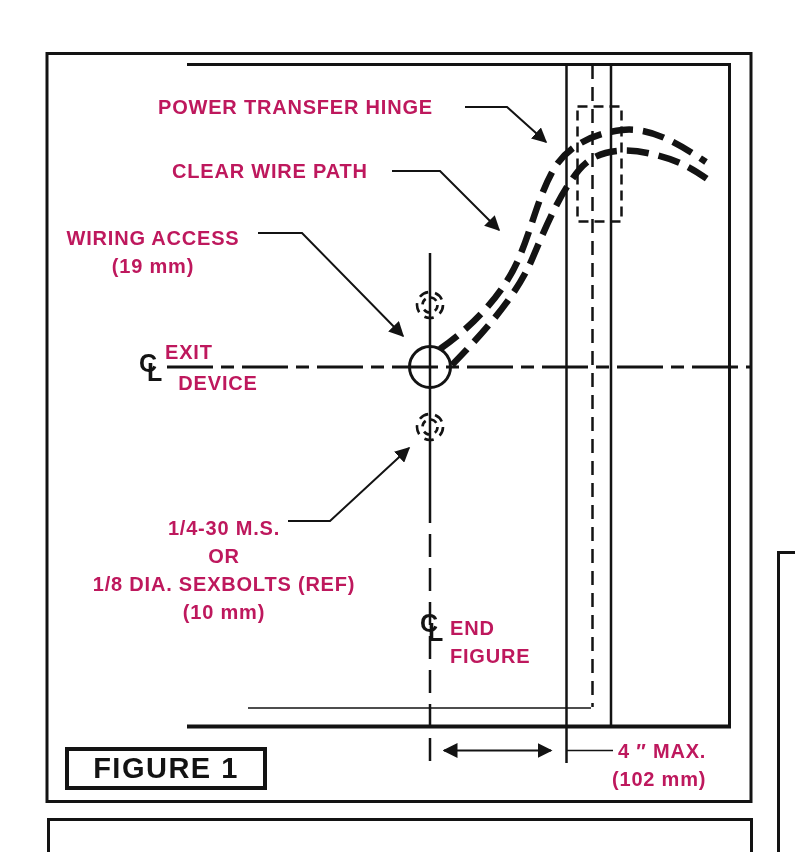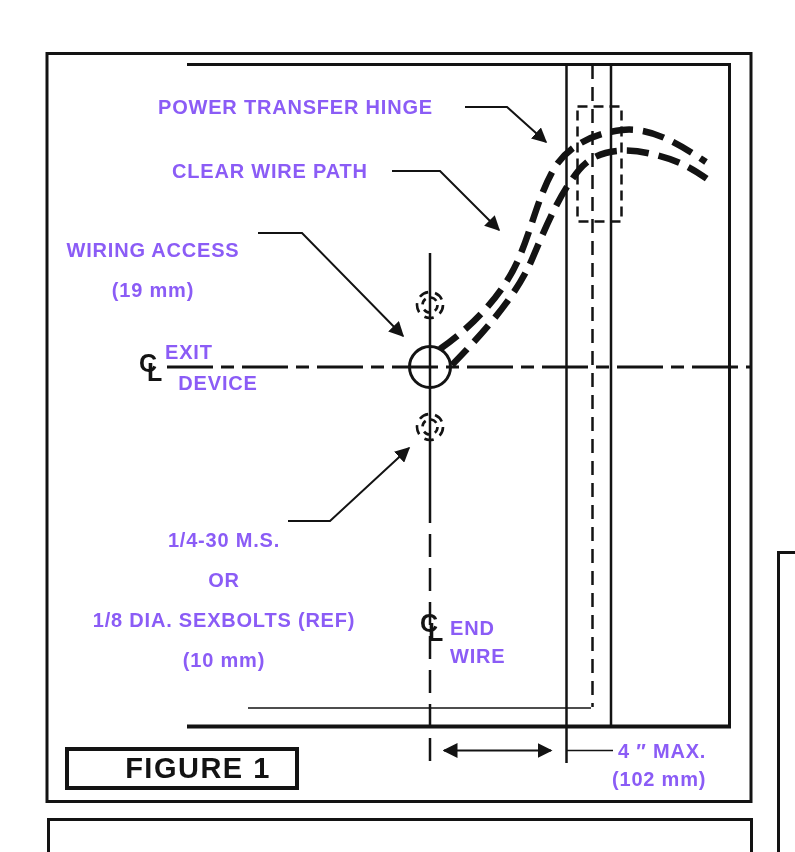--- a/index.html
+++ b/index.html
@@ -4,33 +4,33 @@
 <style>
   html,body{margin:0;padding:0;background:#ffffff;}
   .page{
     position:relative;width:795px;height:852px;background:#ffffff;
     font-family:"Liberation Sans","DejaVu Sans",sans-serif;color:#131313;
     overflow:hidden;
   }
   .linework{position:absolute;left:0;top:0;}
   .lbl{
     position:absolute;font-weight:700;font-size:20px;line-height:1;
-    letter-spacing:0.8px;white-space:nowrap;color:#8b5cf6;
+    letter-spacing:0.8px;white-space:nowrap;color:#be185d;
   }
   .stack{text-align:center;line-height:28px;white-space:nowrap;}
-  .stack div{white-space:nowrap;margin-top:12px;}
+  .stack div{white-space:nowrap;}
   
   .clsym{position:absolute;width:28px;height:38px;}
   .clsym .g{position:absolute;font-weight:700;font-size:25px;line-height:1;letter-spacing:0;}
   .clsym .g-c{left:0;top:0;}
   .clsym .g-l{left:8px;top:9px;}
   .figbox{
     position:absolute;left:65px;top:747px;width:194px;height:35px;
     border:4px solid #131313;display:flex;align-items:center;justify-content:center;
-    font-weight:700;font-size:29px;letter-spacing:1.5px;padding-left:32px;
+    font-weight:700;font-size:29px;letter-spacing:1.5px;
   }
 </style>
 </head>
 <body>
 
 <div class="page">
 
   <svg class="linework" width="795" height="852" viewBox="0 0 795 852">
     <defs>
       <marker id="arr" viewBox="0 0 10 10" refX="9" refY="5" markerWidth="7.5" markerHeight="7.5" orient="auto-start-reverse">
@@ -107,21 +107,21 @@
     <div>OR</div>
     <div>1/8 DIA. SEXBOLTS (REF)</div>
     <div>(10 mm)</div>
   </div>
 
   <div class="clsym" style="left:420px;top:611px;">
     <span class="g g-c">C</span>
     <span class="g g-l">L</span>
   </div>
   <div class="lbl" style="left:450px;top:618px;text-align:right;">END</div>
-  <div class="lbl" style="left:450px;top:646px;">WIRE</div>
+  <div class="lbl" style="left:450px;top:646px;">FIGURE</div>
 
   <div class="lbl" style="left:618px;top:741px;">4 ″ MAX.</div>
   <div class="lbl" style="left:612px;top:769px;">(102 mm)</div>
 
   <div class="figbox">
     <span>FIGURE 1</span>
   </div>
 
 </div>
 

